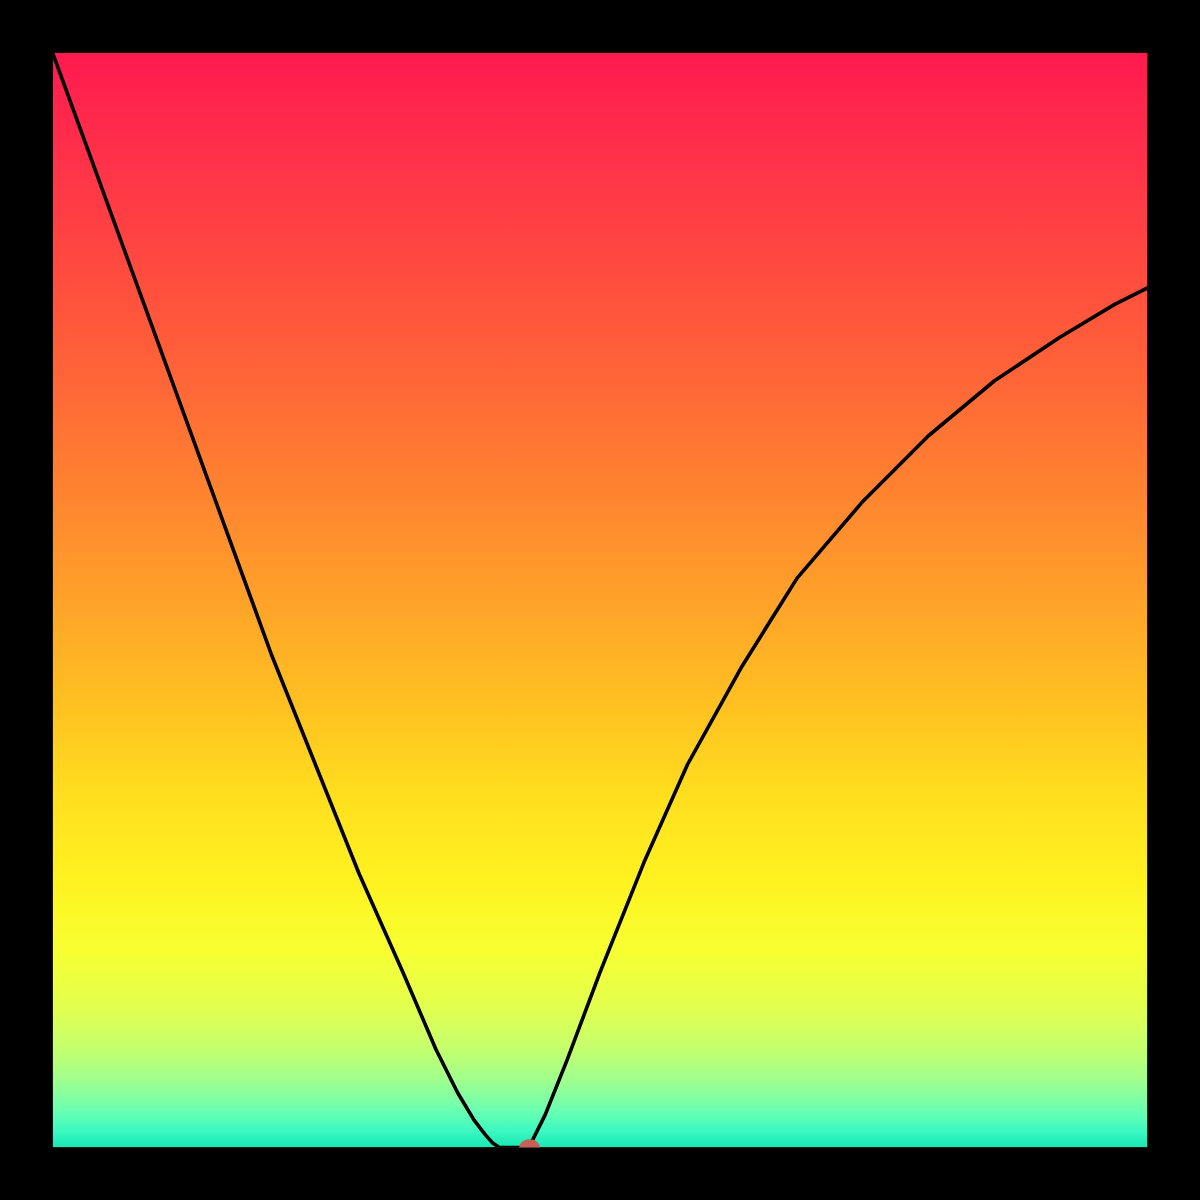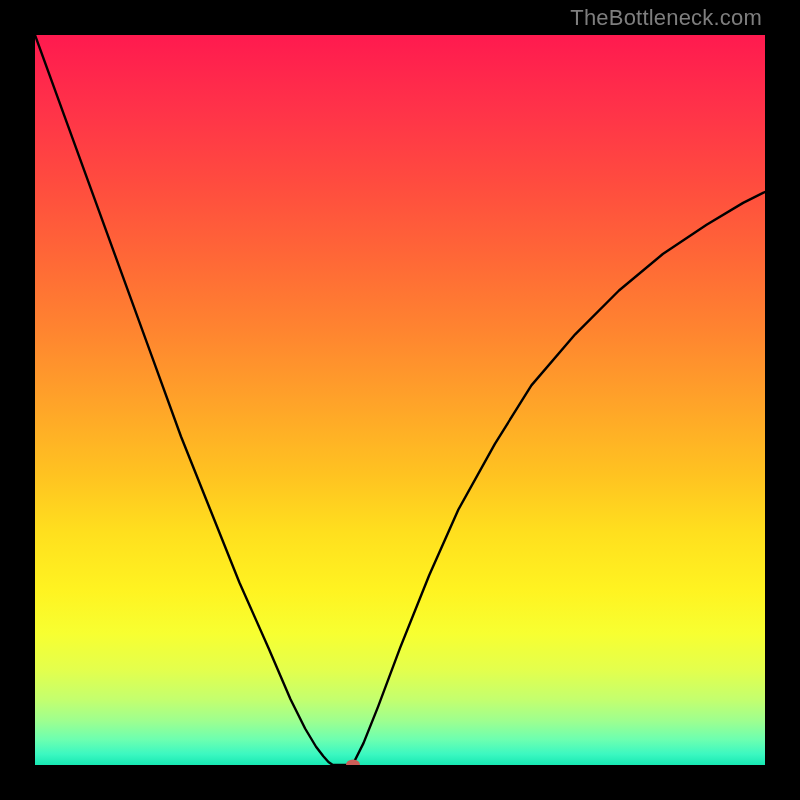--- a/index.html
+++ b/index.html
@@ -52,21 +52,20 @@
     border-radius: 50%;
     background: #cc5e58;
     transform: translate(-50%, -50%);
   }
 </style>
 </head>
 <body>
 
 <div class="frame">
 
-  <div class="watermark">TheBottleneck.com</div>
 
   <div class="plot-area">
     <svg class="gradient" viewBox="0 0 730 730" preserveAspectRatio="none">
       <defs>
         <linearGradient id="bg-grad" x1="0" y1="0" x2="0" y2="1">
             <stop offset="0%" stop-color="#ff1a4f"></stop>
             <stop offset="10%" stop-color="#ff3249"></stop>
             <stop offset="20%" stop-color="#ff4b3f"></stop>
             <stop offset="30%" stop-color="#ff6637"></stop>
             <stop offset="40%" stop-color="#ff8330"></stop>

